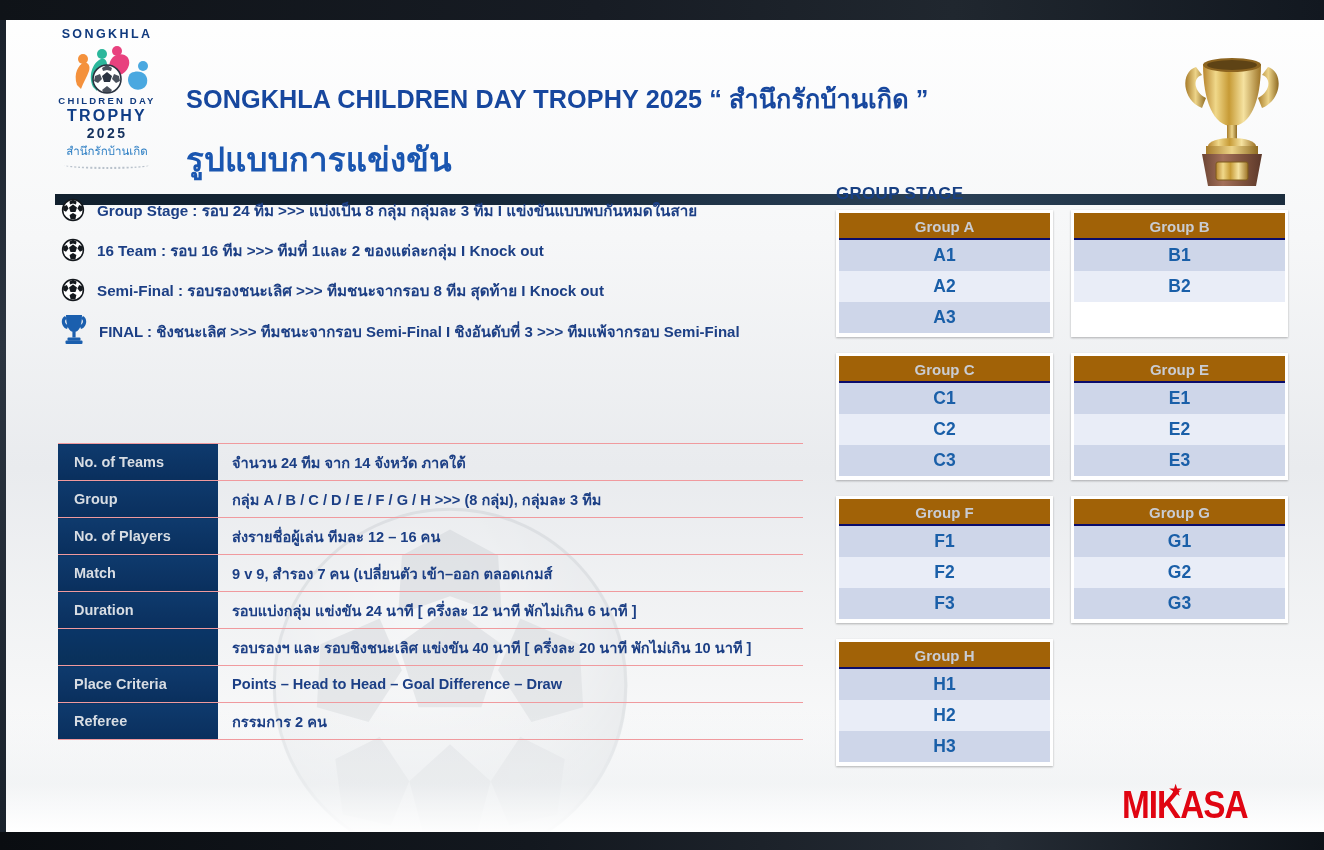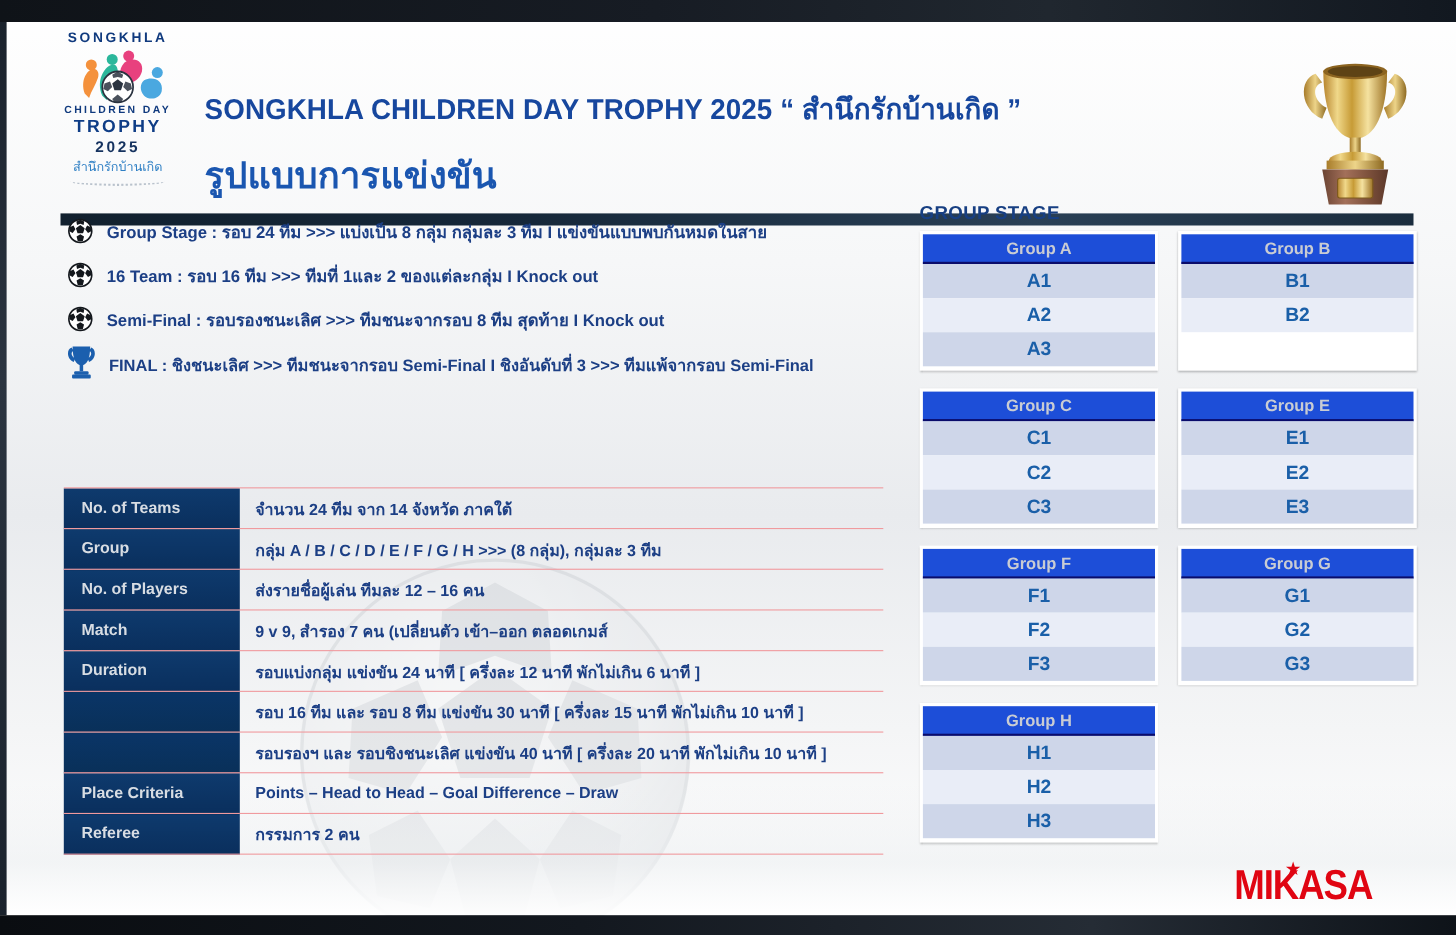--- a/index.html
+++ b/index.html
@@ -115,21 +115,21 @@
     font-size: 17px; font-weight: bold; color: #173f82; letter-spacing: 0.3px;
     margin-bottom: 6px;
   }
   #group-grid { display: flex; flex-wrap: wrap; gap: 16px 18px; }
   .group-card {
     width: 217px; background: #ffffff;
     box-shadow: 0 1px 2px rgba(0,0,0,0.28);
     padding: 3px 3px 4px 3px;
   }
   .group-head {
-    background: #1d4ed8; color: #c9ccd3; text-align: center;
+    background: #a16207; color: #c9ccd3; text-align: center;
     font-size: 15px; font-weight: bold; line-height: 27px; height: 27px;
     border-bottom: 2px solid #0a0c6b;
   }
   .group-cell {
     text-align: center; font-size: 17.5px; font-weight: bold; color: #1a5fa8;
     line-height: 31px; height: 31px;
   }
   .group-cell.odd  { background: #ced6e9; }
   .group-cell.even { background: #e9edf7; }
 
@@ -313,24 +313,20 @@
         <tr>
           <td class="lbl">Match</td>
           <td class="val">9 v 9, สำรอง 7 คน (เปลี่ยนตัว เข้า–ออก ตลอดเกมส์</td>
         </tr>
         <tr>
           <td class="lbl">Duration</td>
           <td class="val">รอบแบ่งกลุ่ม แข่งขัน 24 นาที [ ครึ่งละ 12 นาที พักไม่เกิน 6 นาที ]</td>
         </tr>
         <tr>
           <td class="lbl empty"></td>
-          <td class="val">รอบ 16 ทีม และ รอบ 8 ทีม แข่งขัน 30 นาที [ ครึ่งละ 15 นาที พักไม่เกิน 10 นาที ]</td>
-        </tr>
-        <tr>
-          <td class="lbl empty"></td>
           <td class="val">รอบรองฯ และ รอบชิงชนะเลิศ แข่งขัน 40 นาที [ ครึ่งละ 20 นาที พักไม่เกิน 10 นาที ]</td>
         </tr>
         <tr>
           <td class="lbl">Place Criteria</td>
           <td class="val">Points – Head to Head – Goal Difference – Draw</td>
         </tr>
         <tr>
           <td class="lbl">Referee</td>
           <td class="val">กรรมการ 2 คน</td>
         </tr>

